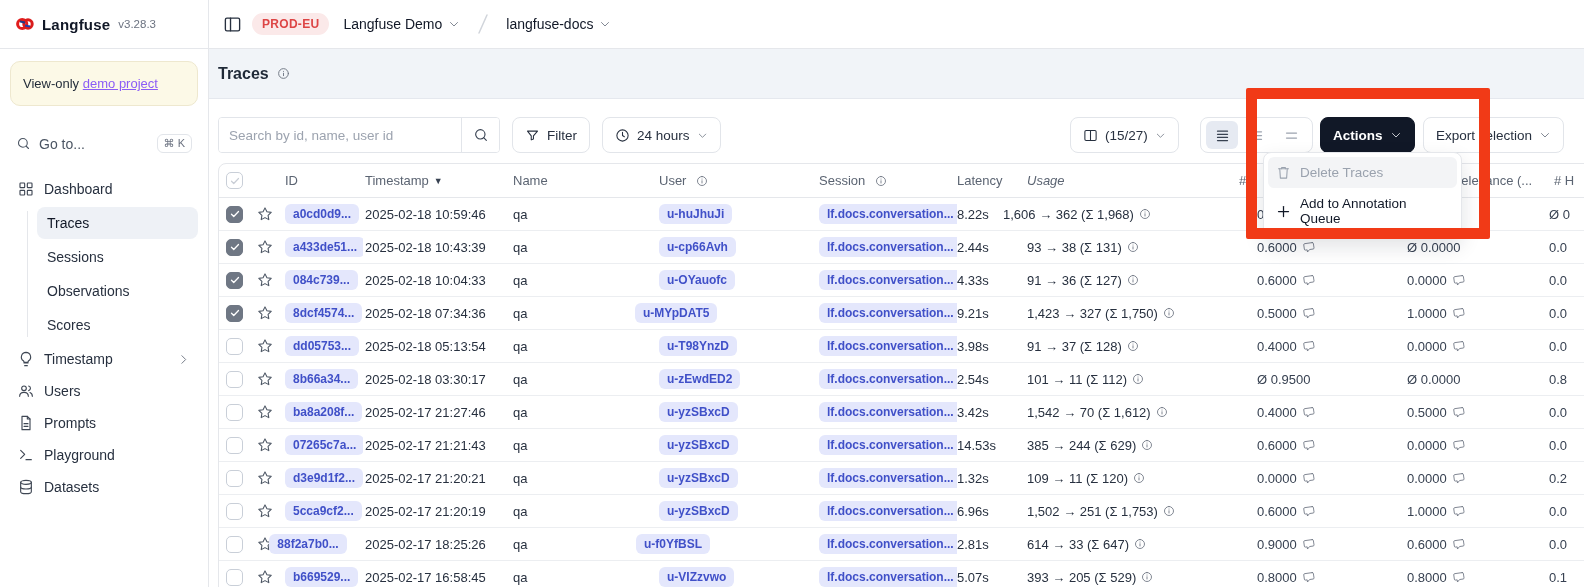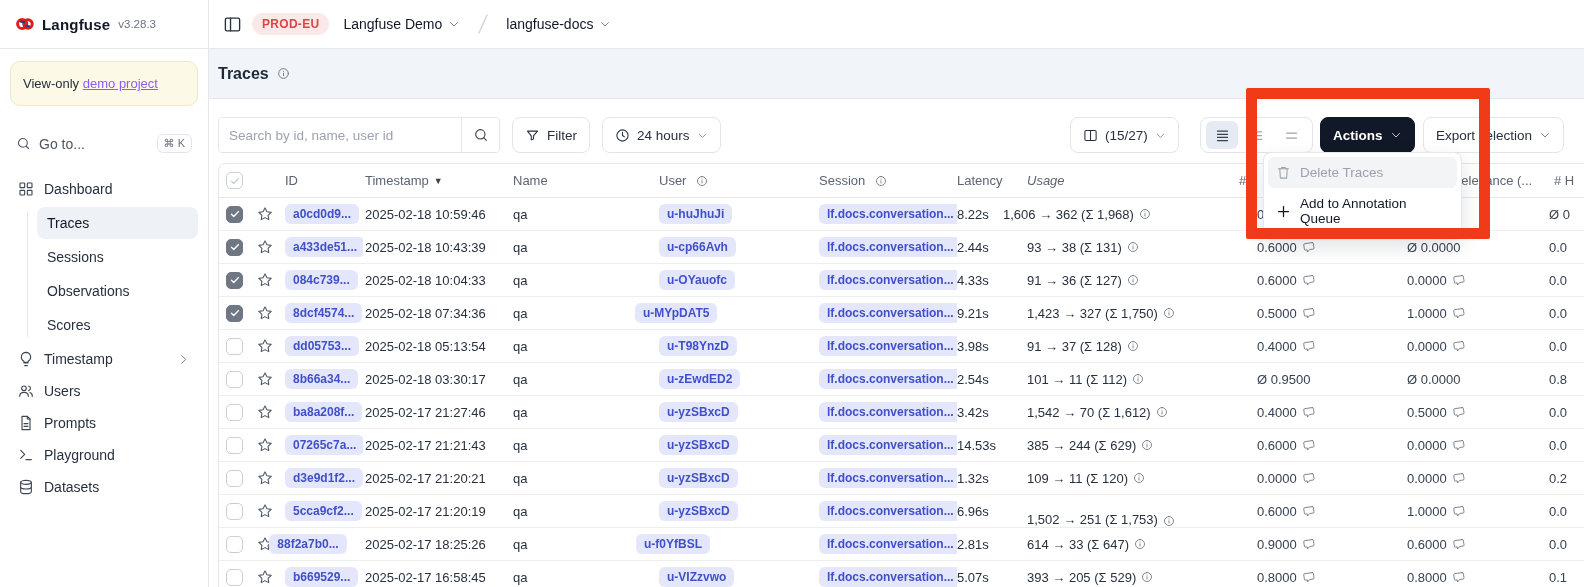--- a/index.html
+++ b/index.html
@@ -875,21 +875,21 @@
           </div>
           <div class="cell" style="left: 146px; width: 142px;">2025-02-17 21:20:19</div>
           <div class="cell" style="left: 294px; width: 140px;">qa</div>
           <div class="cell" style="left: 440px; width: 152px;">
             <span class="badge">u-yzSBxcD</span>
           </div>
           <div class="cell" style="left: 600px; width: 138px;">
             <span class="badge">lf.docs.conversation...</span>
           </div>
           <div class="cell" style="left: 738px; width: 64px;">6.96s</div>
-          <div class="cell" style="left: 808px; width: 224px; align-items: flex-end;">
+          <div class="cell" style="left: 808px; width: 224px;">
             <span>1,502 → 251 (Σ 1,753)</span>
             <span class="muted-ic">
               <svg width="12" height="12" viewBox="0 0 24 24" class="ic">
                 <path d="M12 3a9 9 0 1 0 0 18 9 9 0 0 0 0-18z"></path>
                 <path d="M12 8v.2"></path>
                 <path d="M12 11.5V16"></path>
               </svg>
             </span>
           </div>
           <div class="cell" style="left: 1038px; width: 140px;">

